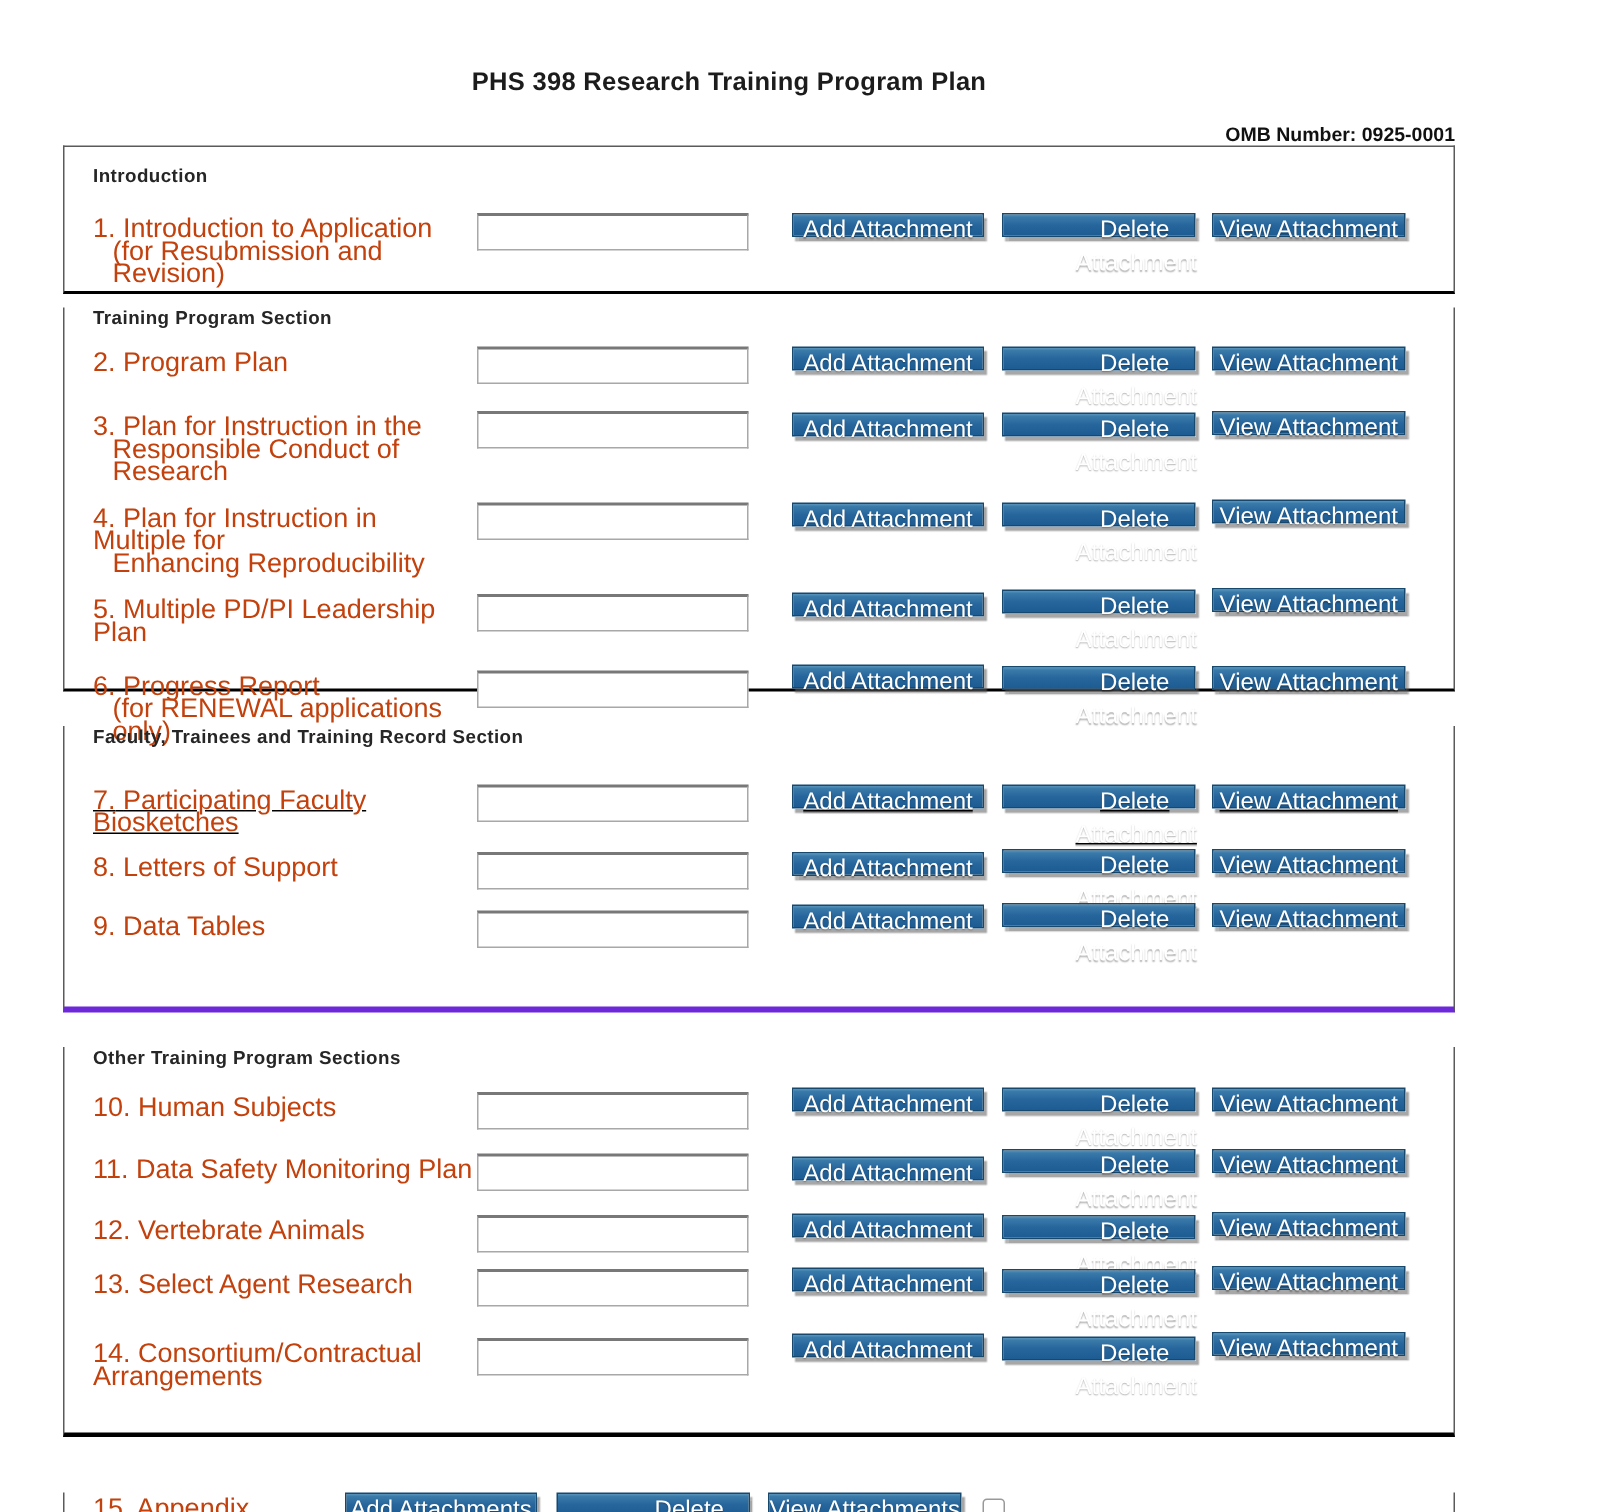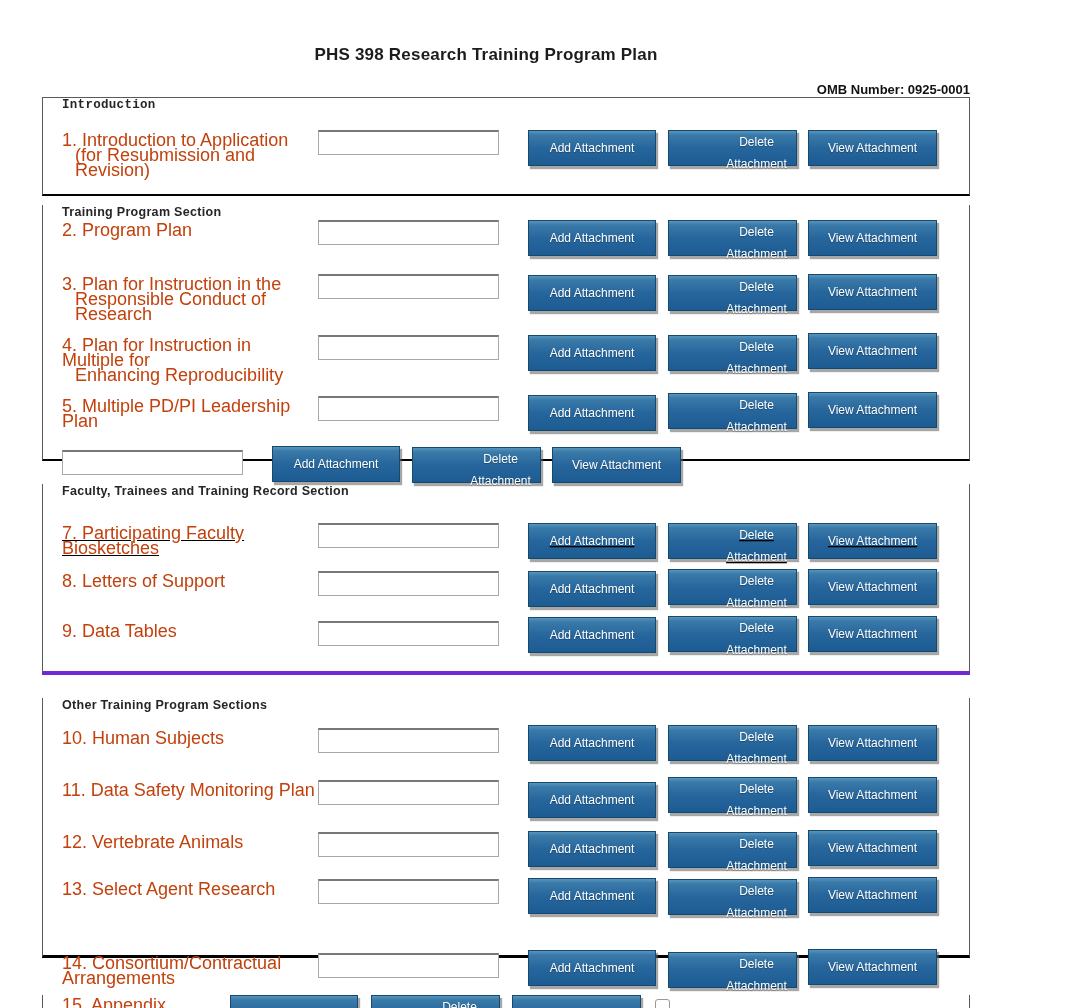--- a/index.html
+++ b/index.html
@@ -36,24 +36,24 @@
     flex:0 0 256px;
   }
   .row-label .line2{padding-left:13px;}
   .row-input{
     box-sizing:border-box;flex:0 0 181px;width:181px;height:25px;
     border:1px solid #a8a8a8;border-top:2px solid #787878;background:#fff;
     margin:0 29px 0 0;padding:2px 4px;font-size:12px;color:#222;
     font-family:"Liberation Sans", sans-serif;border-radius:0;
   }
   .btn{
-    box-sizing:border-box;flex:0 0 auto;width:128px;height:36px;padding:0;
+    box-sizing:border-box;flex:0 0 auto;width:128px;height:16px;padding:0;
     border:1px solid #17496f;
     background:linear-gradient(to bottom,#5795bd 0%,#3a7aa9 12%,#27669c 50%,#1d5c92 100%);
-    color:#fff;font-size:12px;text-align:center;line-height:22px;
+    color:#fff;font-size:16px;text-align:center;line-height:22px;
     font-family:"Liberation Sans", sans-serif;cursor:pointer;
     box-shadow:2px 3px 1px rgba(95,95,95,0.55);
     text-shadow:0 1px 1px rgba(0,0,0,0.3);
     margin-right:12px;
   }
   .btn-mid{width:129px;margin-right:11px;padding-left:48px;}
   .btn-last{width:129px;margin-right:0;}
   .appendix-row .row-label{width:168px;flex:0 0 168px;}
   .appendix-row .btn{margin-right:13px;}
   .appendix-row .btn-mid{margin-right:12px;}
@@ -64,35 +64,35 @@
     border-radius:3px;background:#fff;flex:0 0 15px;
   }
 </style>
 </head>
 <body>
 
 <div class="page-title">PHS 398 Research Training Program Plan</div>
 <div class="omb">OMB Number: 0925-0001</div>
 <div id="form-root">
     <div class="box box1">
-      <div class="section-header" style="margin-top: 0; font-family: Liberation Mono, monospace;">Introduction</div>
+      <div class="section-header" style="margin-top: 12px;">Introduction</div>
       <div class="row" style="margin-top: 17px;">
         <div class="row-label">
           <div class="line1"><span>1.</span> <span>Introduction to Application</span></div>
           <div class="line2">(for Resubmission and Revision)</div>
         </div>
         <input class="row-input" type="text" value="" style="">
         <button class="btn">Add Attachment</button>
         <button class="btn btn-mid">Delete Attachment</button>
         <button class="btn btn-last">View Attachment</button>
       </div>
     </div>
     <div class="box box2">
       <div class="section-header" style="margin-top: 9px;">Training Program Section</div>
-      <div class="row" style="">
+      <div class="row" style="margin-top: 11px;">
         <div class="row-label">
           <div class="line1"><span>2.</span> <span>Program Plan</span></div>
         </div>
         <input class="row-input" type="text" value="" style="">
         <button class="btn">Add Attachment</button>
         <button class="btn btn-mid">Delete Attachment</button>
         <button class="btn btn-last">View Attachment</button>
       </div>
       <div class="row" style="margin-top: 18px;">
         <div class="row-label">
@@ -117,20 +117,24 @@
       <div class="row" style="margin-top: 13px;">
         <div class="row-label">
           <div class="line1"><span>5.</span> <span>Multiple PD/PI Leadership Plan</span></div>
         </div>
         <input class="row-input" type="text" value="" style="">
         <button class="btn" style="transform: translateY(-1px);">Add Attachment</button>
         <button class="btn btn-mid" style="transform: translateY(-3px);">Delete Attachment</button>
         <button class="btn btn-last" style="transform: translateY(-4px);">View Attachment</button>
       </div>
       <div class="row" style="margin-top: 18px;">
+        <div class="row-label">
+          <div class="line1"><span>6.</span> <span>Progress Report</span></div>
+          <div class="line2">(for RENEWAL applications only)</div>
+        </div>
         <input class="row-input" type="text" value="" style="">
         <button class="btn" style="transform: translateY(-4px);">Add Attachment</button>
         <button class="btn btn-mid" style="transform: translateY(-3px);">Delete Attachment</button>
         <button class="btn btn-last" style="transform: translateY(-3px);">View Attachment</button>
       </div>
     </div>
     <div class="box box3">
       <div class="section-header" style="margin-top: 23px;">Faculty, Trainees and Training Record Section</div>
       <div class="row" style="margin-top: 24px; text-decoration: underline;">
         <div class="row-label">
@@ -191,21 +195,21 @@
       </div>
       <div class="row" style="margin-top: 11px;">
         <div class="row-label">
           <div class="line1"><span>13.</span> <span>Select Agent Research</span></div>
         </div>
         <input class="row-input" type="text" value="" style="">
         <button class="btn" style="transform: translateY(-1px);">Add Attachment</button>
         <button class="btn btn-mid">Delete Attachment</button>
         <button class="btn btn-last" style="transform: translateY(-2px);">View Attachment</button>
       </div>
-      <div class="row" style="margin-top: 38px;">
+      <div class="row" style="margin-top: 21px;">
         <div class="row-label">
           <div class="line1"><span>14.</span> <span>Consortium/Contractual Arrangements</span></div>
         </div>
         <input class="row-input" type="text" value="" style="">
         <button class="btn" style="transform: translateY(-3px);">Add Attachment</button>
         <button class="btn btn-mid" style="transform: translateY(-1px);">Delete Attachment</button>
         <button class="btn btn-last" style="transform: translateY(-4px);">View Attachment</button>
       </div>
     </div>
     <div class="box box5">

